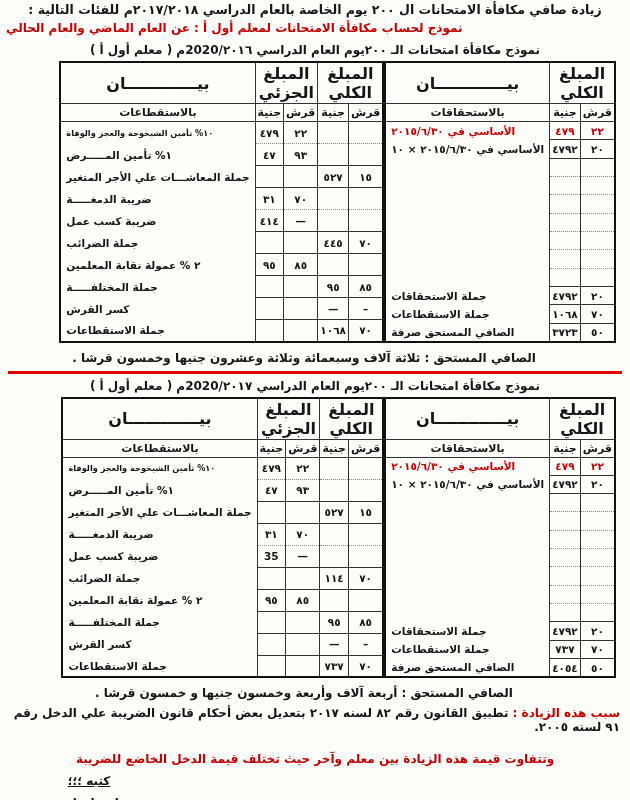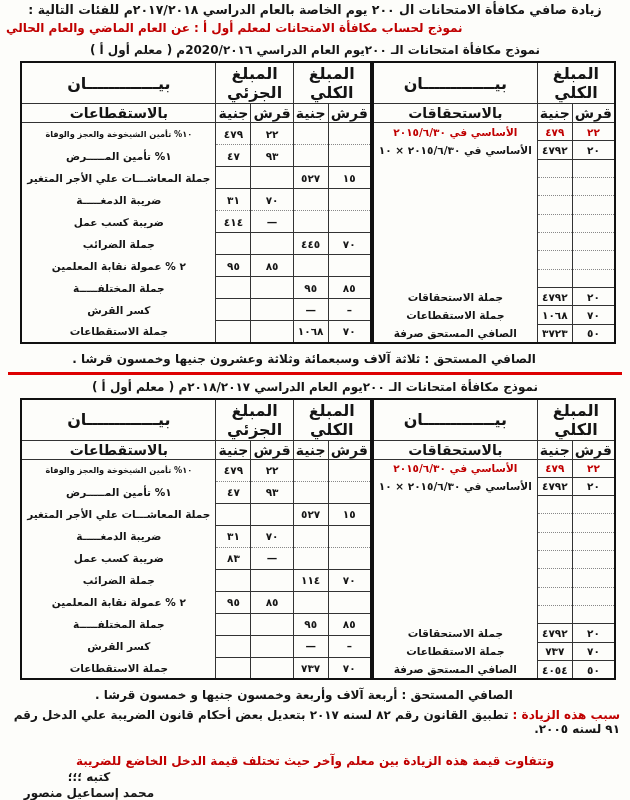--- a/index.html
+++ b/index.html
@@ -17,39 +17,39 @@
   .l3 { text-align:left; font-size:12px; margin:2px 6px 8px; }
   .ttitle { text-align:center; font-size:12px; margin:5px 0 4px; font-weight:bold; }
 
   .ttable { display:flex; flex-direction:row; align-items:stretch; margin:0 14px 0 62px; }
   table.half { border-collapse:collapse; table-layout:fixed; }
   table.half { border:2px solid #111; }
   table.ent { border-left-width:2px; }
   table.ded { border-right-width:2px; }
   col.w32{width:32px} col.w40{width:40px} col.w34{width:34px} col.w36{width:36px}
   col.went{width:184px} col.wded{width:148px}
-  th { border:1.5px solid var(--line); font-size:14px; text-align:center; padding:1px 2px; }
+  th { border:1.5px solid var(--line); font-size:11px; text-align:center; padding:1px 2px; }
   tr.h1 th { height:18px; font-size:16px; }
   tr.h2 th { height:18px; }
   td { border-left:1px solid var(--line); border-right:1px solid var(--line); padding:0 2px; }
   td.val { text-align:center; font-size:10.5px; border-bottom:1px dotted #888; }
-  td.lbl { text-align:center; font-size:10.5px; padding:0 5px; border-top:none; border-bottom:none; white-space:nowrap; overflow:hidden; }
+  td.lbl { text-align:left; font-size:10.5px; padding:0 5px; border-top:none; border-bottom:none; white-space:nowrap; overflow:hidden; }
   .ded tbody td { height:22px; }
   .ent tbody td { height:18.3px; }
   .ded tbody tr:first-child td.lbl { font-size:8.2px; }
   tr.tot td.val { border-top:1.5px solid var(--line); border-bottom:1px solid var(--line); }
   .ent tbody tr:nth-child(-n+2) td.val { border-bottom:1px solid var(--line); }
   tr.redrow td { color:var(--red); }
 
   .net { text-align:center; font-size:12px; margin:8px 22px 4px 0; }
   .divider { height:3px; background:var(--divred); margin:6px 8px 4px; }
   .reason { font-size:12px; margin:6px 10px 4px 0; }
   .note { text-align:center; font-size:12px; margin:18px 0 2px; }
   .sig { width:150px; margin-left:14px; margin-right:auto; text-align:center; font-size:12px; }
-  .sig div { margin-top:2px; }
+  .sig div { margin-top:8px;text-decoration:underline; }
 </style>
 </head>
 <body>
 
 <div class="page">
 
   <p class="l1"><span>زيادة صافي مكافأة الامتحانات ال ٢٠٠ يوم الخاصة بالعام الدراسي ٢٠١٧/٢٠١٨م للفئات التالية :</span></p>
 
 
   <p class="l3 red">نموذج لحساب مكافأة الامتحانات لمعلم أول أ : عن العام الماضي والعام الحالي</p>
@@ -232,21 +232,21 @@
             </tr>
           </tbody>
       </table>
     </div>
     <p class="net"><span>الصافي المستحق : </span><span>ثلاثة آلاف وسبعمائة وثلاثة وعشرون جنيها وخمسون قرشا .</span></p>
   </section>
 
   <div class="divider"></div>
 
   <section>
-    <h3 class="ttitle">نموذج مكافأة امتحانات الـ ٢٠٠يوم العام الدراسي ٢٠١٨/٢٠١٧م ( معلم أول أ )</h3>
+    <h3 class="ttitle">نموذج مكافأة امتحانات الـ ٢٠٠يوم العام الدراسي 2020/٢٠١٧م ( معلم أول أ )</h3>
     <div class="ttable">
       <table class="half ent">
         <colgroup>
             <col class="w32">
             <col class="w40">
             <col class="went">
           </colgroup>
         <thead>
           <tr class="h1">
             <th colspan="2">المبلغ الكلي</th>
@@ -369,21 +369,21 @@
               <td class="val"></td>
               <td class="val"></td>
               <td class="val">٧٠</td>
               <td class="val">٣١</td>
               <td class="lbl">ضريبة الدمغـــــة</td>
             </tr>
             <tr>
               <td class="val"></td>
               <td class="val"></td>
               <td class="val">—</td>
-              <td class="val">٨٣</td>
+              <td class="val">35</td>
               <td class="lbl">ضريبة كسب عمل</td>
             </tr>
             <tr class="tot">
               <td class="val">٧٠</td>
               <td class="val">١١٤</td>
               <td class="val"></td>
               <td class="val"></td>
               <td class="lbl">جملة الضرائب</td>
             </tr>
             <tr>

